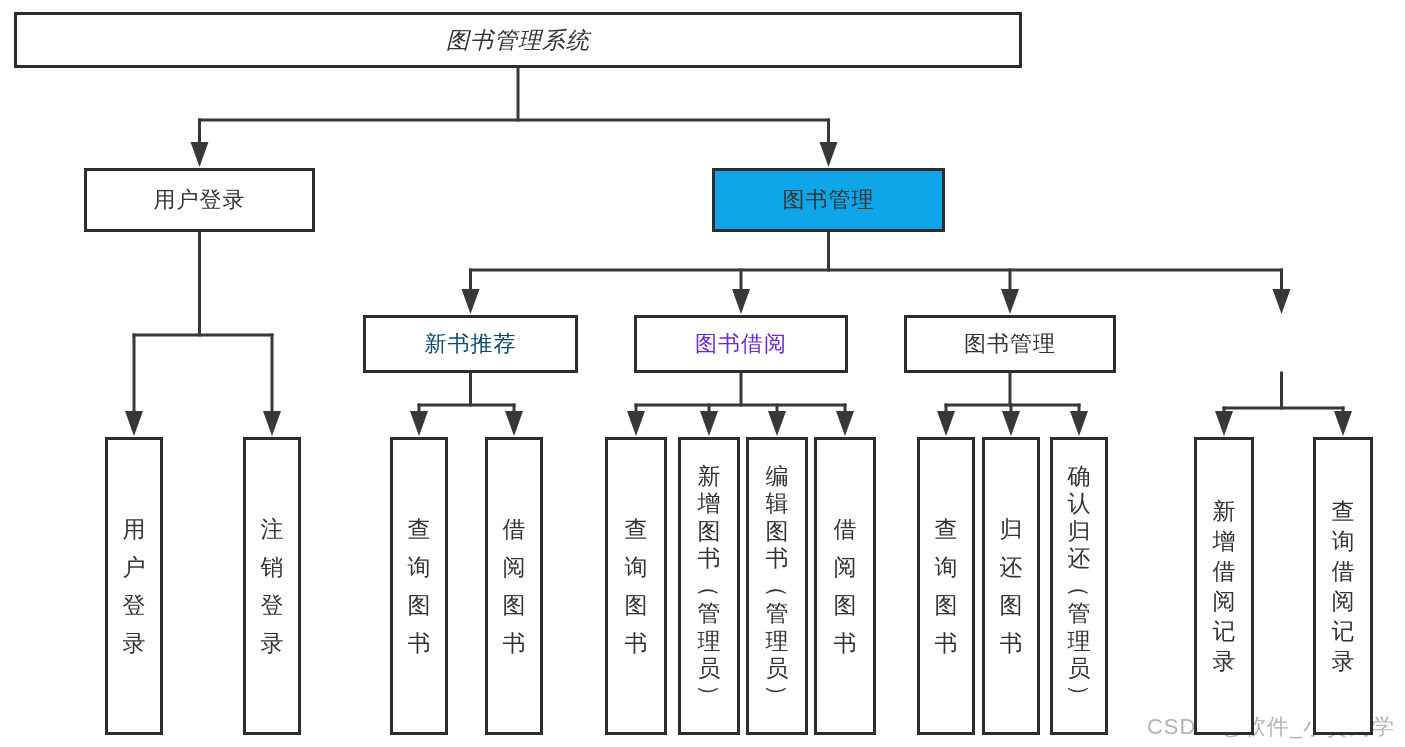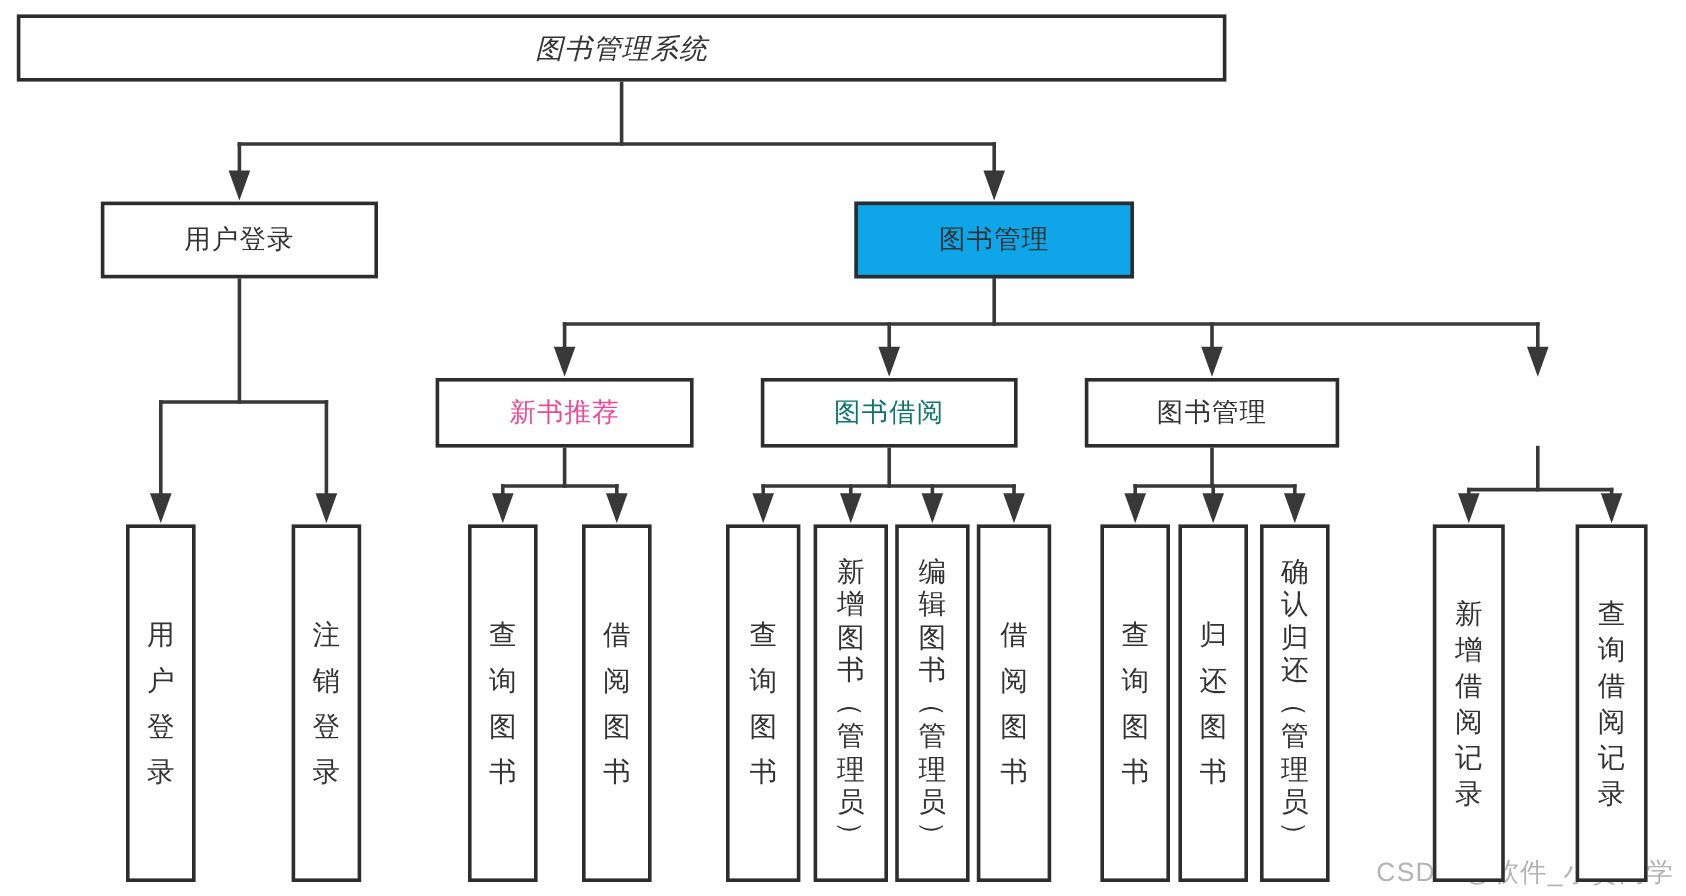--- a/index.html
+++ b/index.html
@@ -127,24 +127,24 @@
   <div class="watermark" style="color: rgb(179, 179, 179);">CSDN @软件_小贺同学</div>
 <div class="node horizontal root" style="left: 14px; top: 12px; width: 1008px; height: 56px; border-color: rgb(45, 45, 45); background: rgb(255, 255, 255); color: rgb(51, 51, 51); font-style: italic;">
       <span>图书管理系统</span>
     </div>
     <div class="node horizontal" style="left: 84px; top: 168px; width: 231px; height: 64px; border-color: rgb(45, 45, 45); background: rgb(255, 255, 255); color: rgb(51, 51, 51);">
       <span>用户登录</span>
     </div>
     <div class="node horizontal" style="left: 712px; top: 168px; width: 233px; height: 64px; border-color: rgb(45, 45, 45); background: #0ea5e9; color: rgb(51, 51, 51);">
       <span>图书管理</span>
     </div>
-    <div class="node horizontal" style="left: 363px; top: 315px; width: 215px; height: 58px; border-color: rgb(45, 45, 45); background: rgb(255, 255, 255); color: #ec4899;">
+    <div class="node horizontal" style="left: 363px; top: 315px; width: 215px; height: 58px; border-color: rgb(45, 45, 45); background: rgb(255, 255, 255); color: #0c4a6e;">
       <span>新书推荐</span>
     </div>
-    <div class="node horizontal" style="left: 634px; top: 315px; width: 214px; height: 58px; border-color: rgb(45, 45, 45); background: rgb(255, 255, 255); color: #0f766e;">
+    <div class="node horizontal" style="left: 634px; top: 315px; width: 214px; height: 58px; border-color: rgb(45, 45, 45); background: rgb(255, 255, 255); color: #6d28d9;">
       <span>图书借阅</span>
     </div>
     <div class="node horizontal" style="left: 904px; top: 315px; width: 212px; height: 58px; border-color: rgb(45, 45, 45); background: rgb(255, 255, 255); color: rgb(51, 51, 51);">
       <span>图书管理</span>
     </div>
     <div class="node vertical" style="left: 105px; top: 437px; width: 58px; height: 298px; border-color: rgb(45, 45, 45); background: rgb(255, 255, 255); color: rgb(51, 51, 51);">
       <div class="vtext">
         <span style="height: 38px;">用</span>
         <span style="height: 38px;">户</span>
         <span style="height: 38px;">登</span>

